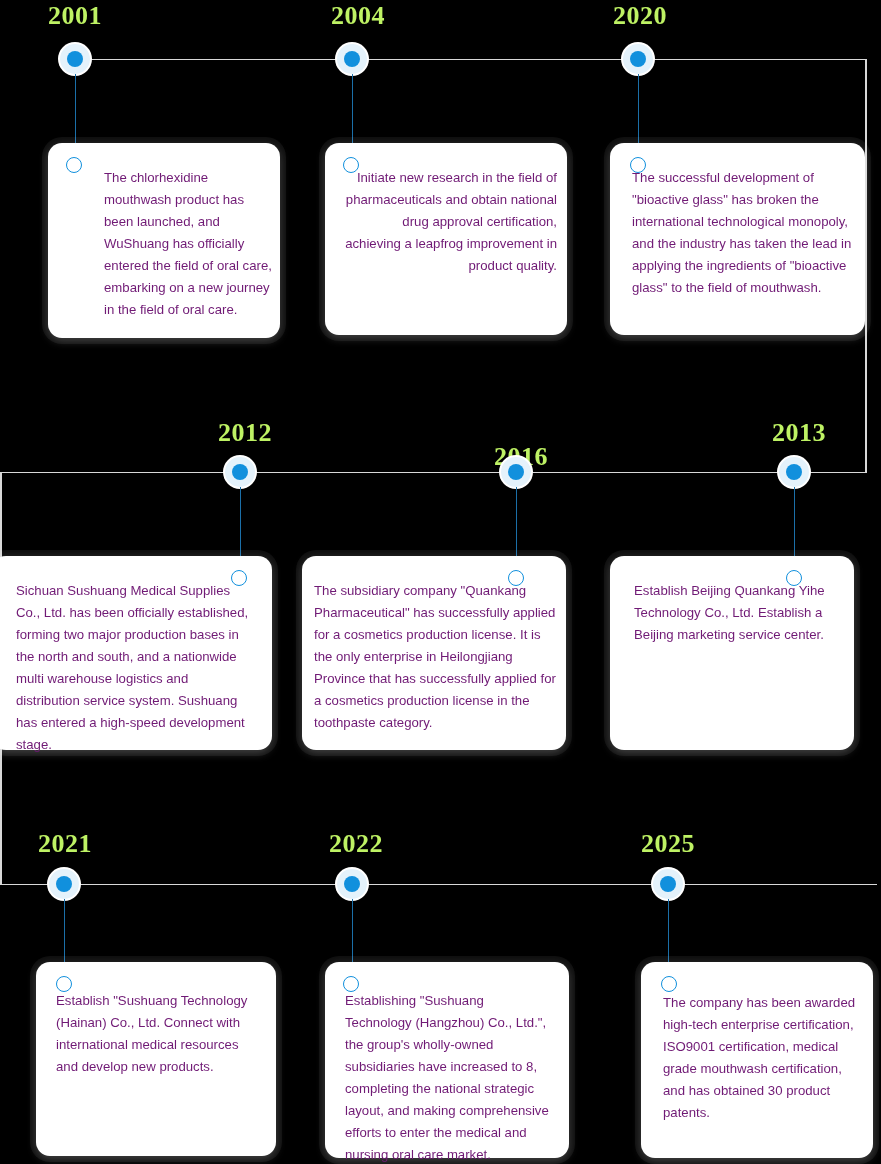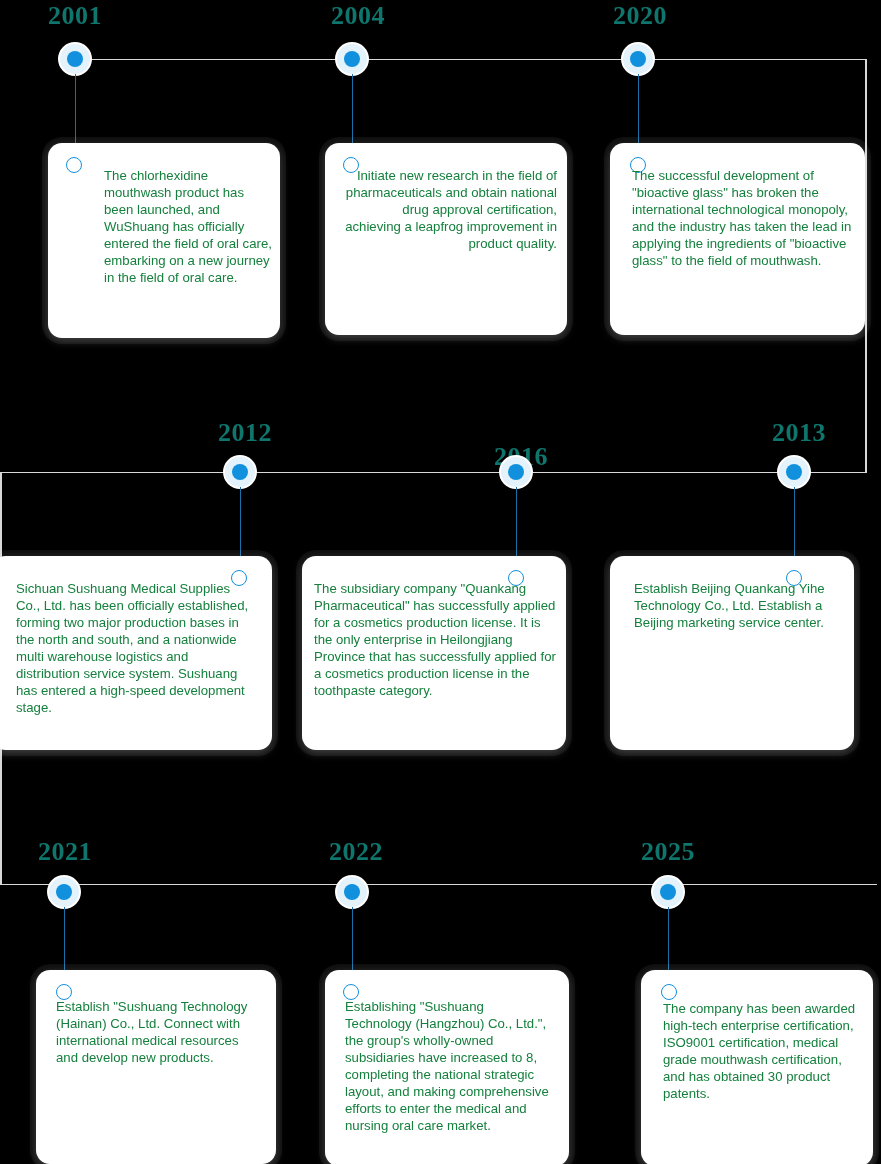--- a/index.html
+++ b/index.html
@@ -32,21 +32,21 @@
 
   
   .node { position: absolute; top: 0; }
 
   .year-label {
     position: absolute;
     font-family: "Liberation Serif", serif;
     font-weight: bold;
     font-size: 26px;
     letter-spacing: 0.5px;
-    color: #0f766e;
+    color: #bef264;
     white-space: nowrap;
     line-height: 1;
   }
 
   .dot {
     position: absolute;
     width: 30px;
     height: 30px;
     border-radius: 50%;
     background: #e4f2fb;
@@ -82,22 +82,22 @@
     height: 16px;
     border-radius: 50%;
     border: 1.6px solid #1190dd;
     background: #ffffff;
   }
 
   .card-text {
     position: absolute;
     font-family: "Liberation Sans", sans-serif;
     font-size: 13.2px;
-    line-height: 17px;
-    color: #15803d;
+    line-height: 22px;
+    color: #701a75;
     white-space: pre-wrap;
   }
 </style>
 </head>
 <body>
 
 <div id="timeline-root">
 
   <div class="rail h" style="left:60px; top:58.5px; width:806px;"></div>
 
@@ -180,21 +180,21 @@
         <div class="core"></div>
       </div>
       <div class="stem" style="left:793.5px; top:487px; height:77px;"></div>
       <div class="card" style="left:610px; top:556px; width:244px; height:194px;">
         <div class="card-ring" style="left:176px; top:14px;"></div>
         <div class="card-text" style="left:24px; top:24px; width:200px;">Establish Beijing Quankang Yihe Technology Co., Ltd. Establish a Beijing marketing service center.</div>
       </div>
     </div>
   </div>
 
-  <div class="row" style="top:8px; height:300px;padding-left:31px;">
+  <div class="row" style="top:0px; height:300px;padding-left:31px;">
 
     <div class="node" style="left:0px;">
       <div class="year-label" style="left:38px; top:831px;">2021</div>
       <div class="dot" style="left:49px; top:869px;">
         <div class="core"></div>
       </div>
       <div class="stem" style="left:63.5px; top:899px; height:77px;"></div>
       <div class="card" style="left:36px; top:962px; width:240px; height:194px;">
         <div class="card-ring" style="left:20px; top:14px;"></div>
         <div class="card-text" style="left:20px; top:28px; width:192px;">Establish "Sushuang Technology (Hainan) Co., Ltd. Connect with international medical resources and develop new products.</div>

